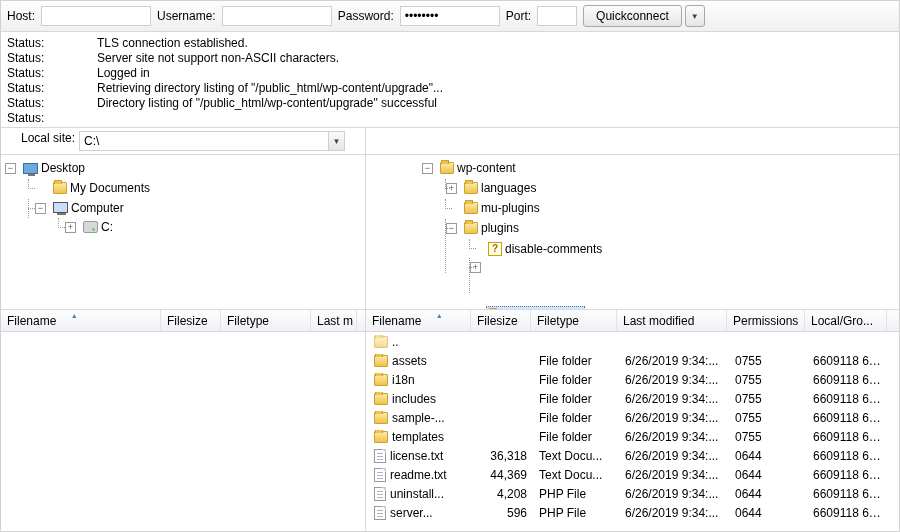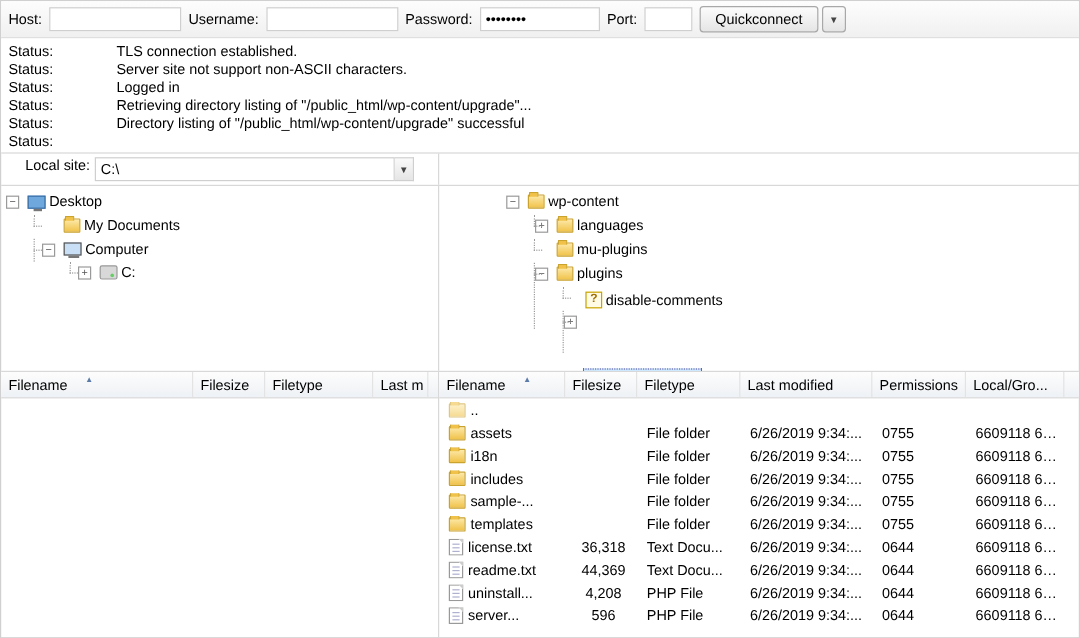--- a/index.html
+++ b/index.html
@@ -129,21 +129,21 @@
     border-right:1px solid #e3e3e3;
     padding:3px 6px;
     display:flex; align-items:center; gap:16px;
     white-space:nowrap; overflow:hidden;
     cursor:pointer;
   }
   .sort-ind { font-size:8px; color:#5a7aa8; align-self:flex-start; margin-top:-2px;}
   .rows { flex:1; overflow:auto; }
   .row { display:flex; height:19px; align-items:center; padding-left:2px;}
   .cell { padding:0 6px; white-space:nowrap; overflow:hidden; text-overflow:ellipsis;}
-  .cell.num { text-align:center; }
+  .cell.num { text-align:right; }
   .cell.fn { display:flex; align-items:center; gap:4px;}
 
   
   .L-c1{width:160px;} .L-c2{width:60px;text-align:right;} .L-c3{width:90px;} .L-c4{width:46px;}
   
   .R-c1{width:105px;} .R-c2{width:60px;text-align:right;} .R-c3{width:86px;} .R-c4{width:110px;} .R-c5{width:78px;} .R-c6{width:82px;}
 
   .caret{font-size:8px;color:#444;}
 </style>
 </head>

